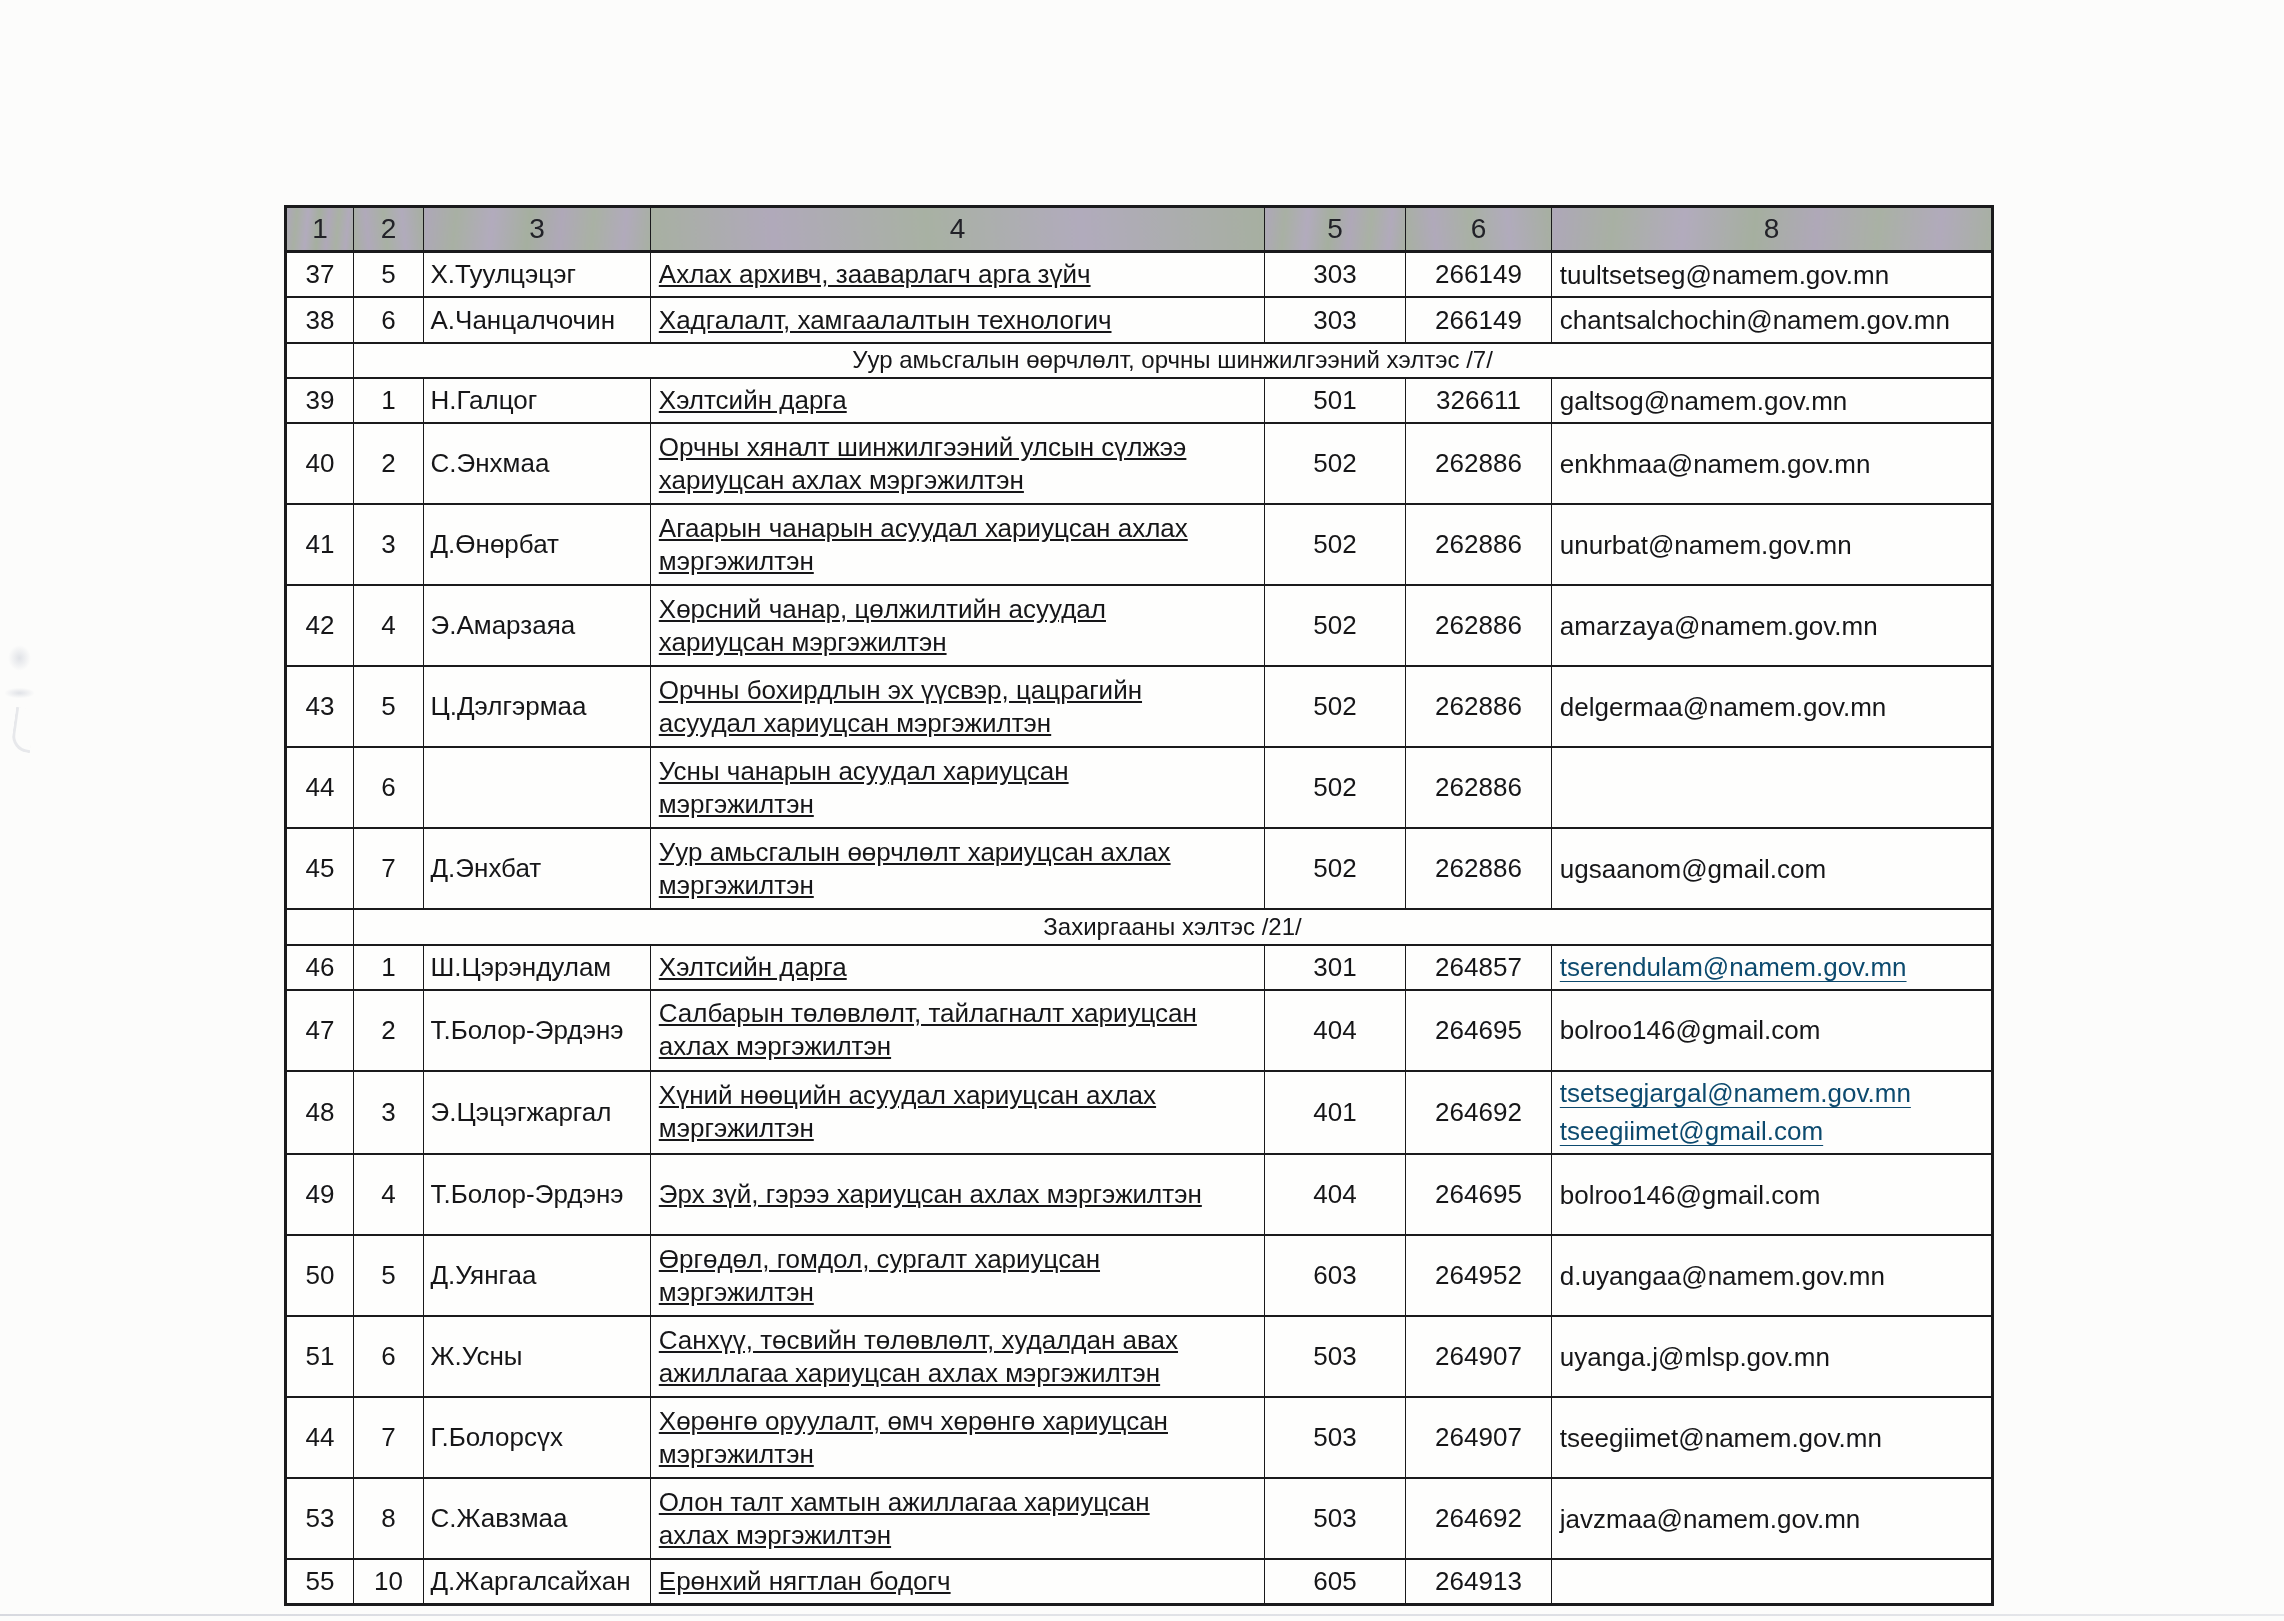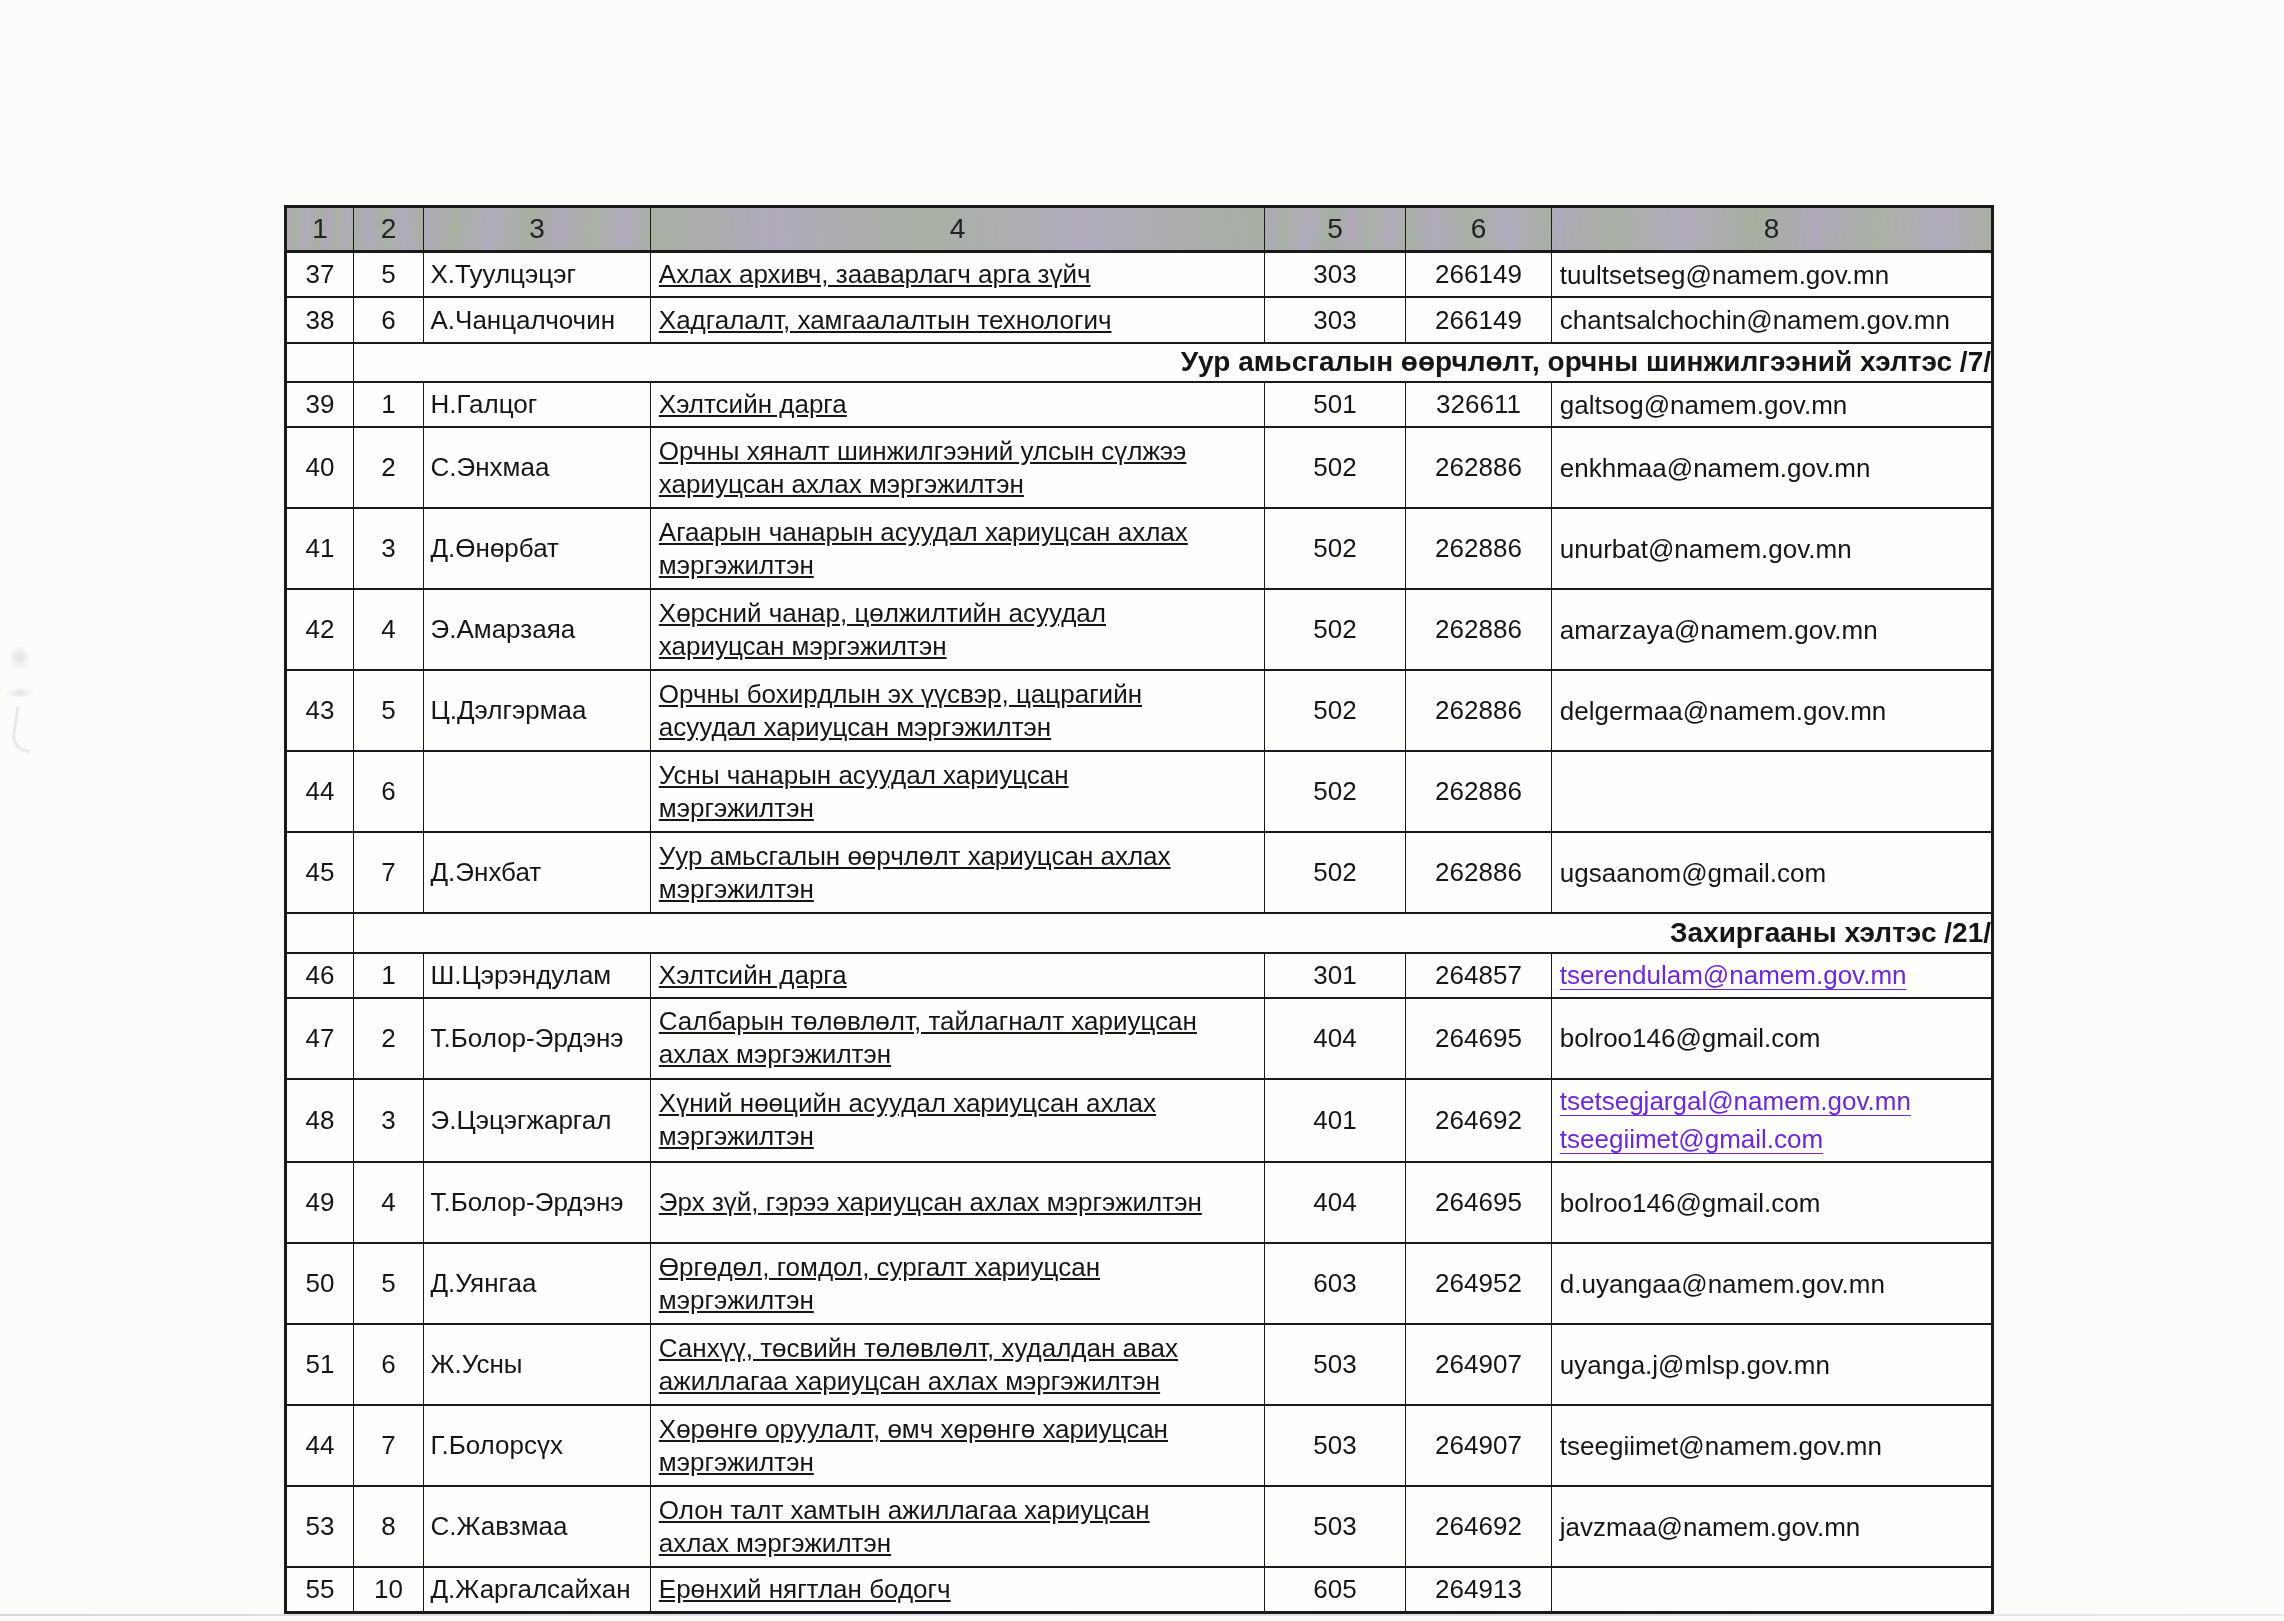--- a/index.html
+++ b/index.html
@@ -25,22 +25,22 @@
   tbody td{background:#fefefd;}
   tr.r1{height:36px;}
   tr.r2{height:81px;}
   tr.sec{height:34px;}
   .c-no,.c-sub{text-align:center;}
   .c-name{padding:1.3px 3.9px 1.3px 6.5px;}
   .c-pos{padding:5.2px 6.5px 5.2px 7.8px;line-height:33px;white-space:pre-line;text-decoration:underline;}
   .c-room,.c-phone{text-align:center;}
   .c-email{padding:2.6px 5.2px 2.6px 7.8px;line-height:38px;}
   .email{display:block;}
-  .email.link{color:#6d28d9;text-decoration:underline;text-decoration-thickness:1.3px;text-underline-offset:4.5px;}
-  .section-label{text-align:right;font-weight:bold;font-size:28px;padding:2.6px 0;}
+  .email.link{color:#0c4a6e;text-decoration:underline;text-decoration-thickness:1.3px;text-underline-offset:4.5px;}
+  .section-label{text-align:center;font-weight:normal;font-size:24px;padding:2.6px 0;}
   
   .pencil{position:absolute;opacity:0.22;}
   .pm1{left:7.8px;top:645px;width:23px;height:26px;
        background:radial-gradient(ellipse at center,#7d87a0 0%,rgba(125,135,160,0) 70%);}
   .pm2{left:5.2px;top:688px;width:28.5px;height:10.4px;
        background:radial-gradient(ellipse at center,#7d87a0 0%,rgba(125,135,160,0) 75%);}
   .pm3{left:13px;top:708px;width:17px;height:41px;border:0;
        border-left:3.9px solid #8a93a6;border-bottom:3.2px solid #8a93a6;
        border-bottom-left-radius:17px;opacity:0.18;transform:rotate(8deg);}
   

